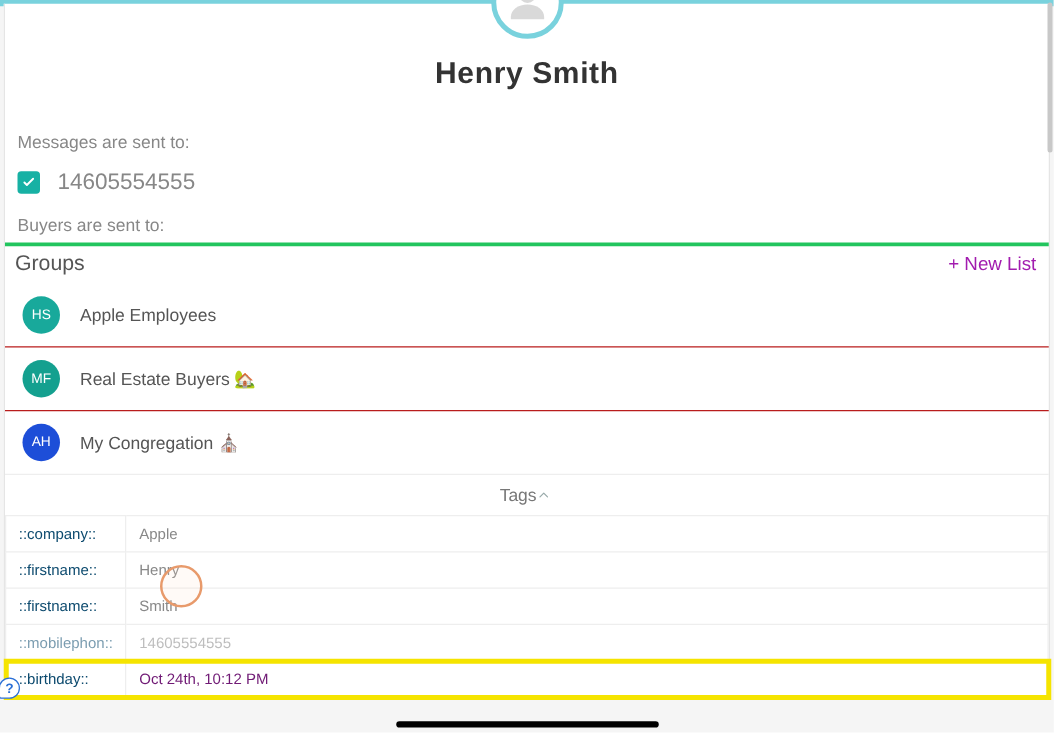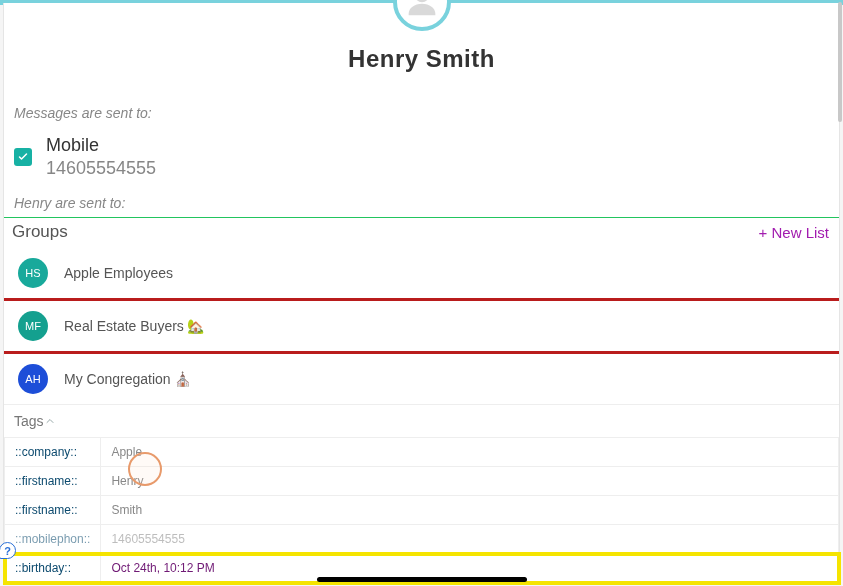--- a/index.html
+++ b/index.html
@@ -3,34 +3,34 @@
 <meta charset="utf-8">
 <style>
 * { margin: 0; padding: 0; box-sizing: border-box; font-family: -apple-system, BlinkMacSystemFont, "Segoe UI", Helvetica, Arial, sans-serif; }
 body { width: 843px; height: 586px; background: #f5f5f5; position: relative; overflow: hidden; }
 .header-bg { background: #79d2dd; height: 5px; width: 100%; }
 .main { background: #fff; margin: 0 3px; border: 1px solid #e5e5e5; border-top: none; position: relative; }
 .avatar-wrap { display:flex; justify-content:center; margin-top:-2px; }
 .avatar { width: 58px; height: 58px; border-radius: 50%; background: #fff; border: 4px solid #79d2dd; display:flex; align-items:center; justify-content:center; position: relative; top:-30px; }
 .avatar svg { width: 40px; height: 40px; }
 .name { text-align:center; font-size: 24px; font-weight: 700; color:#333; margin-top:-16px; margin-bottom: 26px; letter-spacing: 0.5px; }
-.section-label { color:#878787; font-size: 14px; padding: 6px 10px; font-style: italic; }
+.section-label { color:#878787; font-size: 14px; padding: 6px 10px; }
 .mobile-row { display:flex; align-items:center; gap:14px; padding: 8px 10px 10px 10px; }
 .checkbox { width:18px; height:18px; background:#17b1a4; border-radius:3px; display:flex; align-items:center; justify-content:center; flex-shrink:0; }
 .checkbox svg { width:12px; height:12px; }
 .mobile-info .label { font-size:18px; color:#333; margin-bottom:2px; }
 .mobile-info .value { font-size:18px; color:#878787; }
-.groups-header { display:flex; justify-content:space-between; align-items:center; padding: 4px 10px 6px 8px; border-top:1px solid #22c55e; }
+.groups-header { display:flex; justify-content:space-between; align-items:center; padding: 4px 10px 6px 8px; border-top:3px solid #22c55e; }
 .groups-title { font-size:17px; color:#555; }
 .new-list { font-size:15px; color:#a21caf; cursor:pointer;margin-left:25px; }
-.group-row { display:flex; align-items:center; gap:16px; padding:10px 14px; border-bottom:3px solid #b91c1c; }
+.group-row { display:flex; align-items:center; gap:16px; padding:10px 14px; border-bottom:1px solid #b91c1c; }
 .group-row:last-child { border-bottom:none; }
 .badge { width:30px; height:30px; border-radius:50%; display:flex; align-items:center; justify-content:center; color:#fff; font-size:11px; font-weight:500; flex-shrink:0; }
 .group-name { font-size:14px; color:#555; }
-.tags-header { display:flex; justify-content:flex-start; align-items:center; padding:8px 12px 8px 10px; border-top:1px solid #eee; color:#777; font-size:14px; }
+.tags-header { display:flex; justify-content:center; align-items:center; padding:8px 12px 8px 10px; border-top:1px solid #eee; color:#777; font-size:14px; }
 .chevron-up { width:12px; height:12px; }
 .tags-table { width:100%; border-collapse:collapse; }
 .tags-table td { border:1px solid #eee; padding:7px 10px; font-size:12px; color:#888; vertical-align:middle; }
 .tags-table td.key { width:90px; color:#0c4a6e; }
 .tags-table td.val { color:#888; position:relative; }
 .val-link { color:#701a75; }
 .highlight-row { outline:4px solid #f5e400; outline-offset:-2px; }
 .circle-cursor { position:absolute; width:34px; height:34px; border:2px solid #e89a6b; border-radius:50%; background:rgba(255,220,200,0.15); left:128px; top:452px; pointer-events:none; z-index:50; }
 .help-bubble { position:absolute; left:-1px; top:542px; width:17px; height:17px; border-radius:50% 50% 50% 2px; background:#fff; border:1.5px solid #2a6fd6; display:flex; align-items:center; justify-content:center; font-size:11px; color:#2a6fd6; font-weight:700; z-index:60; }
 .home-indicator { position:absolute; bottom:4px; left:50%; transform:translateX(-50%); width:210px; height:5px; background:#000; border-radius:3px; z-index:70; }
@@ -57,26 +57,25 @@
 
   <div class="section-label">Messages are sent to:</div>
 
   <div class="mobile-row">
     <div class="checkbox">
       <svg viewBox="0 0 24 24">
           <path d="M5 12l4 4 10-10" stroke="#fff" stroke-width="3" fill="none" stroke-linecap="round" stroke-linejoin="round"></path>
         </svg>
     </div>
     <div class="mobile-info">
-      <div class="label">Mobile</div>
       <div class="value">14605554555</div>
     </div>
   </div>
 
-  <div class="section-label">Henry are sent to:</div>
+  <div class="section-label">Buyers are sent to:</div>
 
   <div class="groups-header">
     <div class="groups-title">Groups</div>
     <div class="new-list">+ New List</div>
   </div>
 
   <div>
     <div class="group-row">
       <div class="badge" style="background: rgb(24, 169, 155);">HS</div>
       <div class="group-name">Apple Employees</div>

